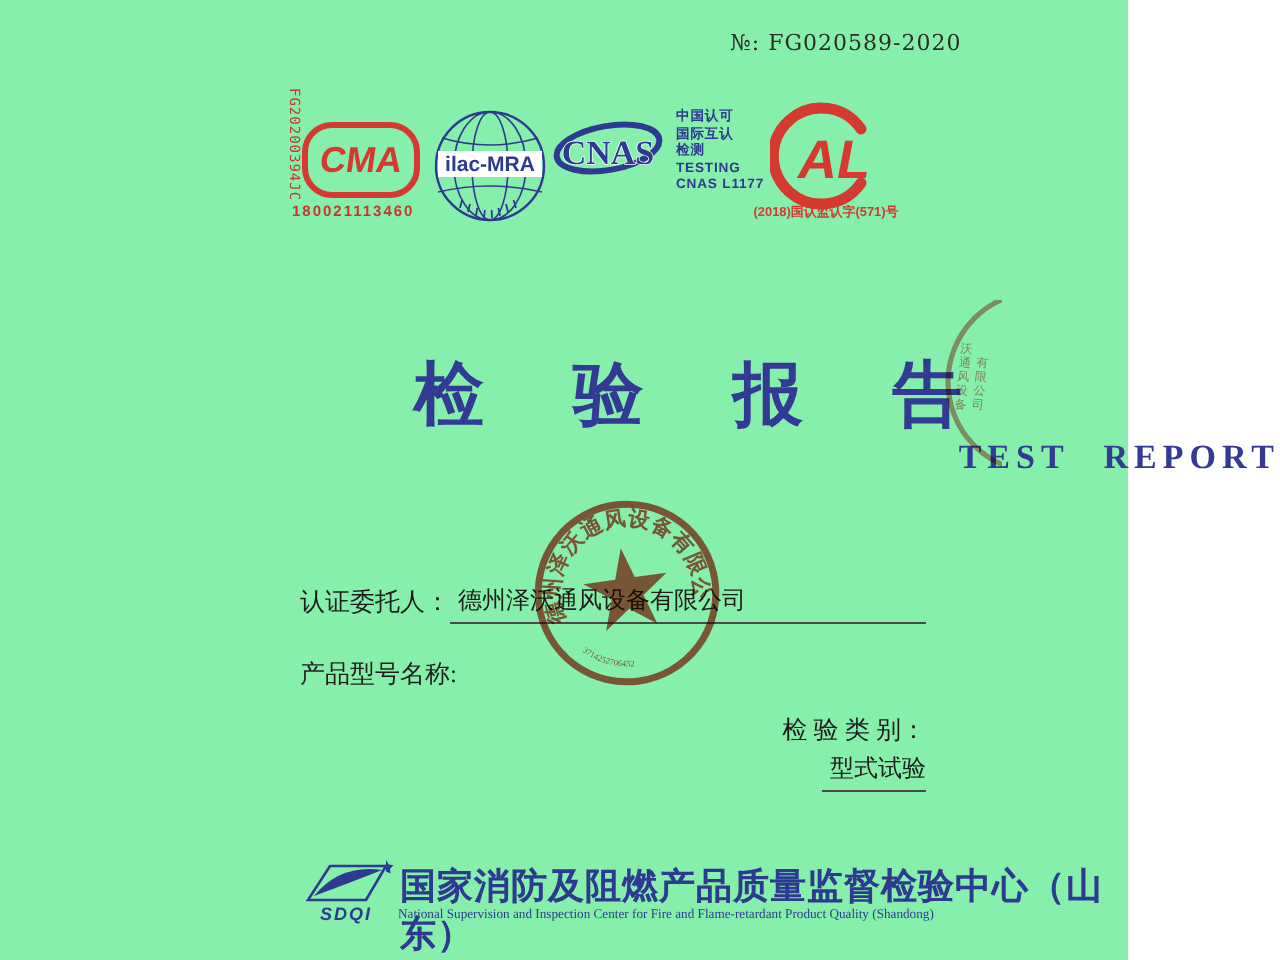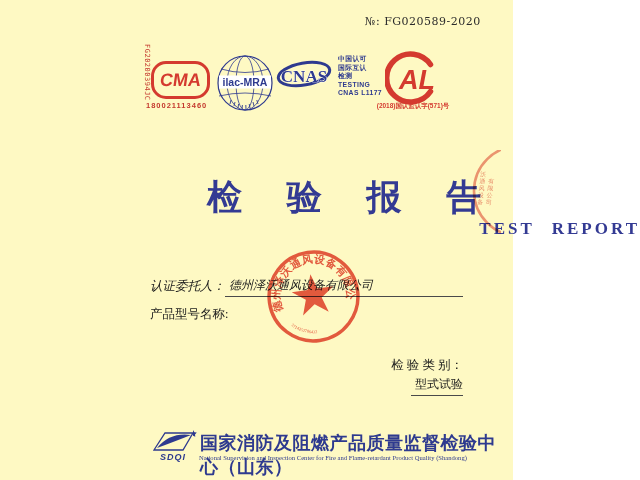--- a/index.html
+++ b/index.html
@@ -1,18 +1,18 @@
 <!DOCTYPE html>
 <html><head>
 <meta charset="utf-8">
 <style>
   * { margin:0; padding:0; box-sizing:border-box; }
   html,body { width:640px; height:480px; background:#ffffff; overflow:hidden;
               font-family:"Liberation Serif", serif; }
-  #page { position:relative; width:513px; height:480px; background:#fef9c3; }
+  #page { position:relative; width:564px; height:480px; background:#86efac; }
 
   
   .report-no { position:absolute; left:365px; top:15px; font-size:11px; color:#2b2b2b;
                font-family:"DejaVu Serif", serif; letter-spacing:.5px; }
   .side-serial { position:absolute; left:151px; top:44px; color:#c4392e;
                  font-family:"DejaVu Sans Mono", monospace; font-size:7px; letter-spacing:.5px;
                  transform:rotate(90deg); transform-origin:0 0; white-space:nowrap; }
 
   
   .cma-box { position:absolute; left:151px; top:61px; width:59px; height:38px;
@@ -39,21 +39,21 @@
               text-indent:18px;padding-left:48px; }
   .title-en { position:absolute; left:0; top:219px; width:640px; text-align:right;
               color:#333a93; font-size:17px; font-weight:bold; letter-spacing:3px;
               word-spacing:10px; font-family:"Liberation Serif", serif; }
 
   
   .field { position:absolute; left:150px; width:313px; display:flex; align-items:flex-end; }
   .field .lbl { color:#1c1c1c; font-size:12.5px; white-space:nowrap; padding-bottom:2px; }
   .field .val { flex:1; color:#1c1c1c; font-size:12px; border-bottom:1px solid #4a4a4a;
                 padding:0 0 2px 4px; white-space:nowrap; }
-  #field-0 { top:277px;font-style:italic; } #field-1 { top:306px; } #field-2 { top:357px;flex-direction:column; }
+  #field-0 { top:292px; } #field-1 { top:329px; } #field-2 { top:357px;flex-direction:column; }
 
   
   .seal { position:absolute; left:265px; top:248px; opacity:.88; mix-blend-mode:multiply;
           transform:rotate(-8deg); }
   .partial-seal { position:absolute; left:455px; top:150px; opacity:.75; mix-blend-mode:multiply; }
 
   
   .footer-cn { position:absolute; left:200px; top:431px; color:#2e3a8f; font-size:18px;
                font-weight:bold; letter-spacing:.5px; }
   .footer-en { position:absolute; left:199px; top:454px; color:#2e3a8f; font-size:6.6px;

